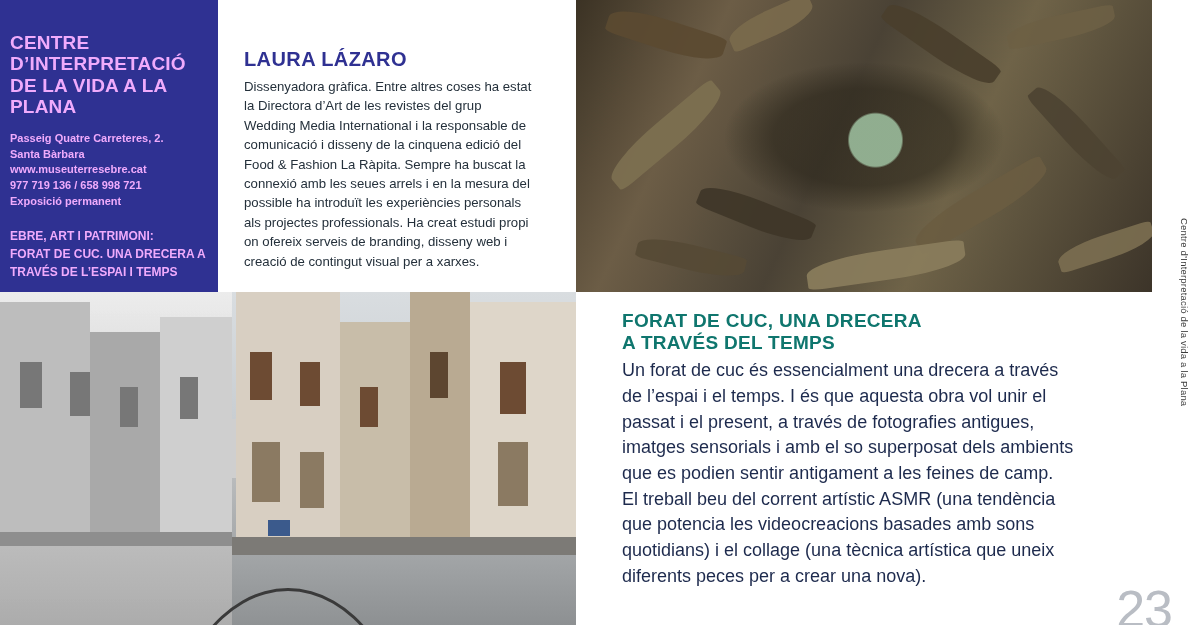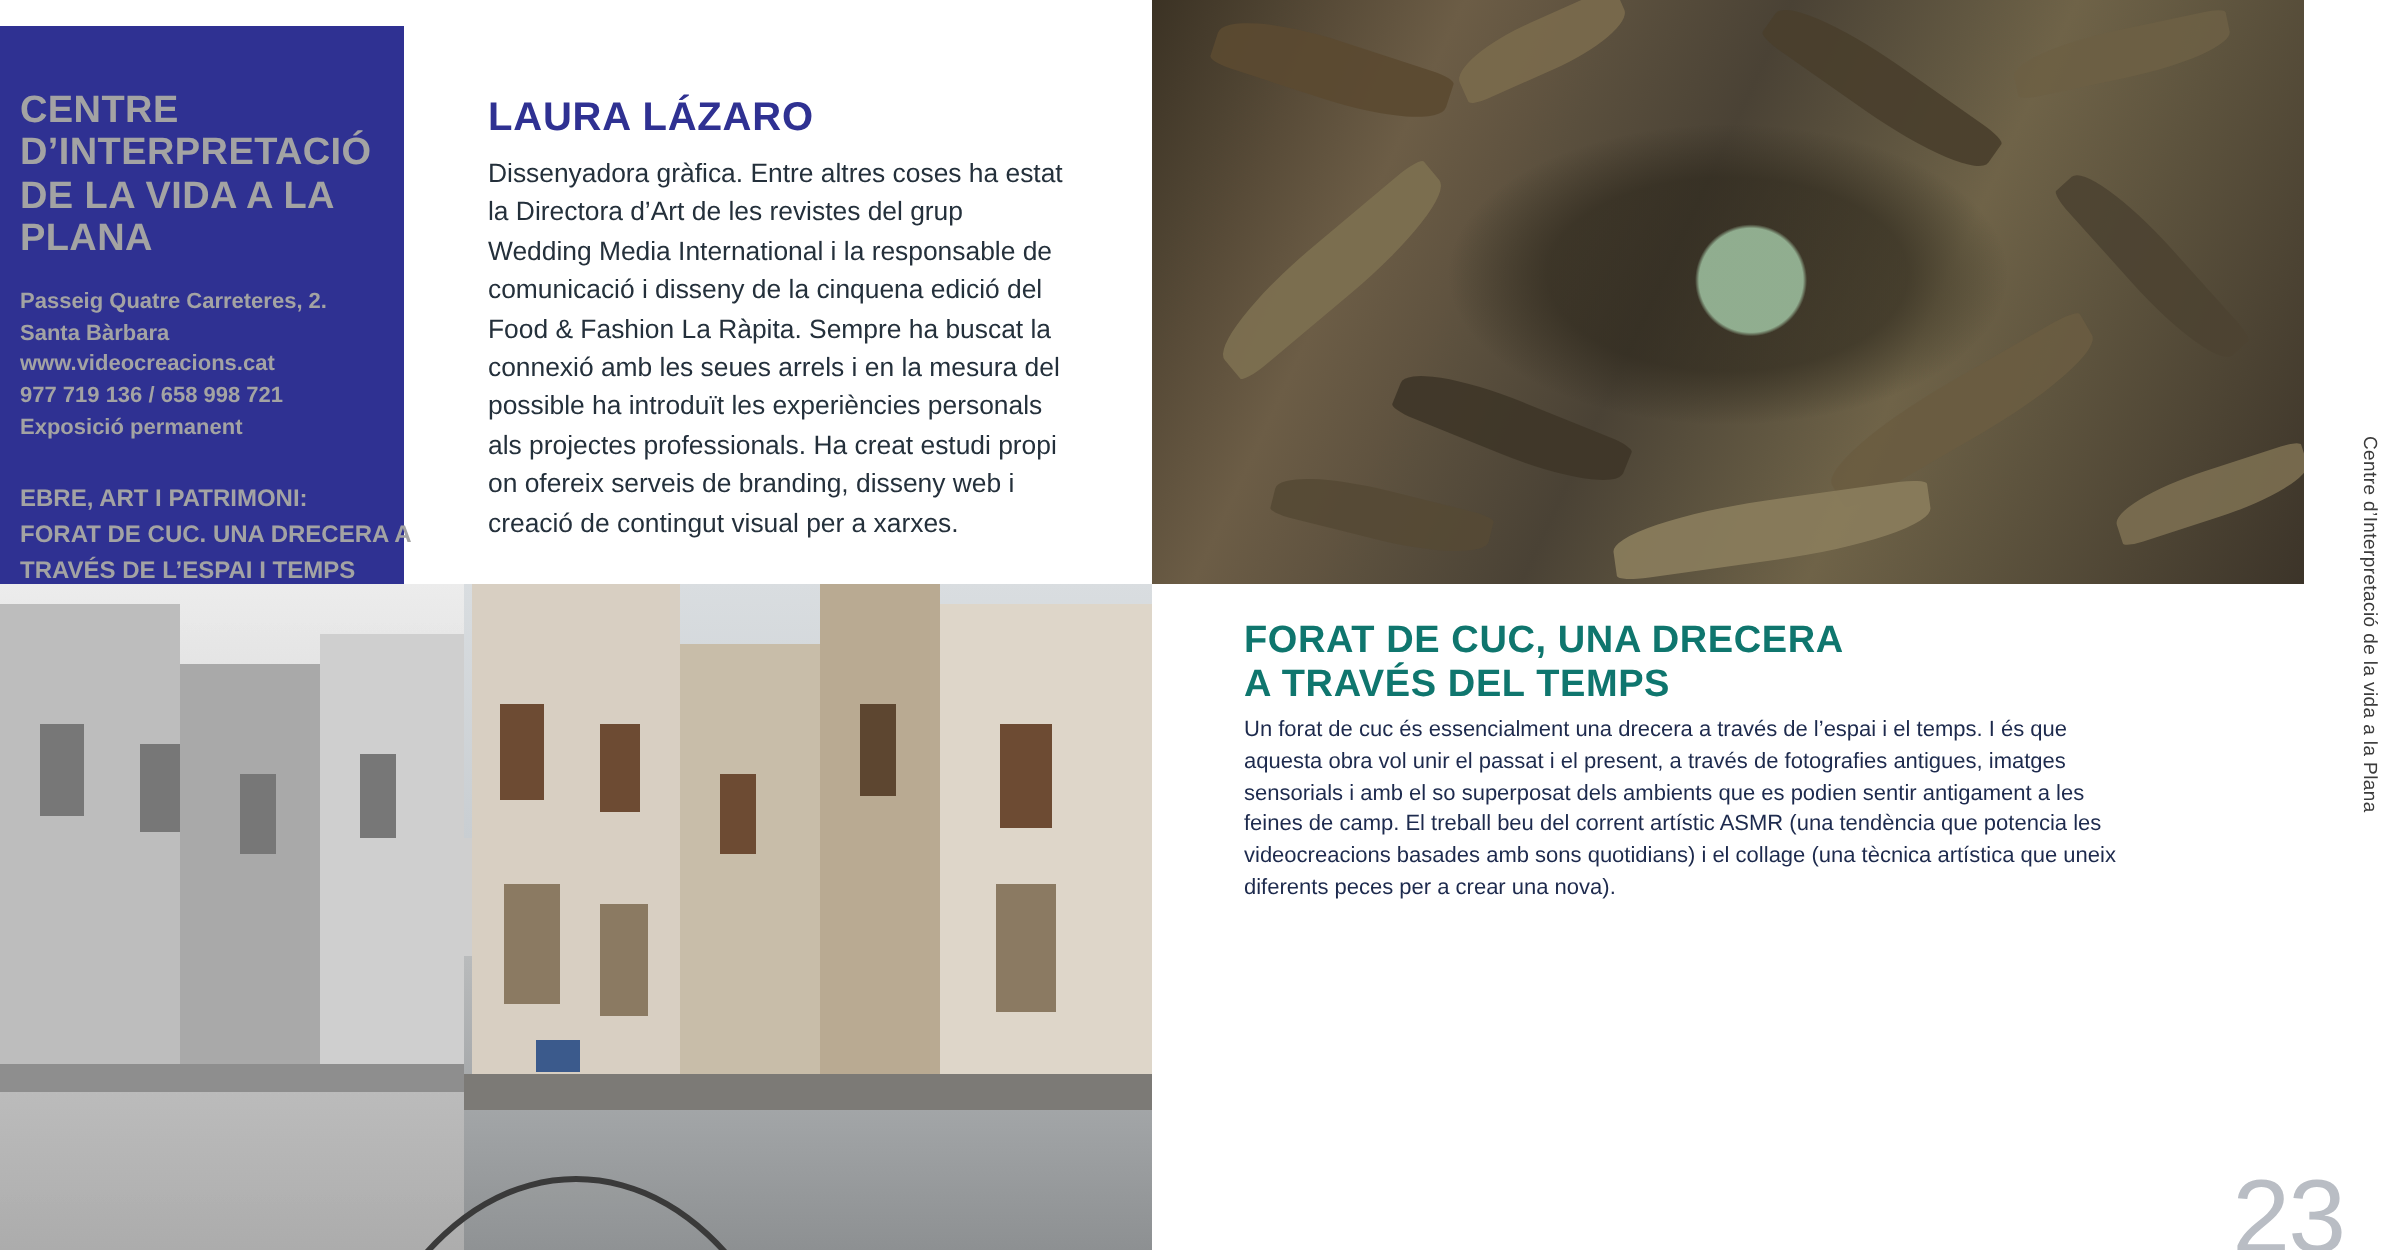--- a/index.html
+++ b/index.html
@@ -12,24 +12,24 @@
   }
   .page {
     position: relative;
     width: 1200px; height: 625px;
     background: #ffffff;
   }
 
   
   .blue-panel {
     position: absolute;
-    left: 0; top: 13px;
-    width: 202px; height: 355px;
+    left: 0; top: 0;
+    width: 218px; height: 355px;
     background: #2f3192;
-    color: #a3a3a3;
+    color: #f0abfc;
     padding: 32px 14px 10px 10px;
   }
   .venue-title {
     font-weight: bold;
     font-size: 19px;
     line-height: 1.12;
     letter-spacing: 0.2px;
     margin: 0 0 14px 0;
     white-space: pre-line;
   }
@@ -136,21 +136,21 @@
     color: #0f766e;
     font-size: 19px;
     font-weight: bold;
     line-height: 1.16;
     letter-spacing: 0.3px;
     margin: 0 0 4px 0;
     white-space: pre-line;
   }
   .work p {
     color: #1d2a4d;
-    font-size: 11px;
+    font-size: 18px;
     line-height: 1.43;
     margin: 0;
   }
   .work p + p { margin-top: 0; }
 
   
   .vcaption {
     position: absolute;
     right: 10px; top: 218px;
     color: #3b3b3b;
@@ -177,21 +177,21 @@
 <div class="page">
 
   <div class="blue-panel">
     <div class="venue-title">CENTRE D’INTERPRETACIÓ
 DE LA VIDA A LA
 PLANA</div>
 
     <div class="venue-lines">
       <div>Passeig Quatre Carreteres, 2.</div>
       <div>Santa Bàrbara</div>
-      <div>www.videocreacions.cat</div>
+      <div>www.museuterresebre.cat</div>
       <div>977 719 136 / 658 998 721</div>
       <div>Exposició permanent</div>
     </div>
 
     <div class="prog-block">
       <div class="prog-title">
         <div>EBRE, ART I PATRIMONI:</div>
         <div>FORAT DE CUC. UNA DRECERA A</div>
         <div>TRAVÉS DE L’ESPAI I TEMPS</div>
       </div>

